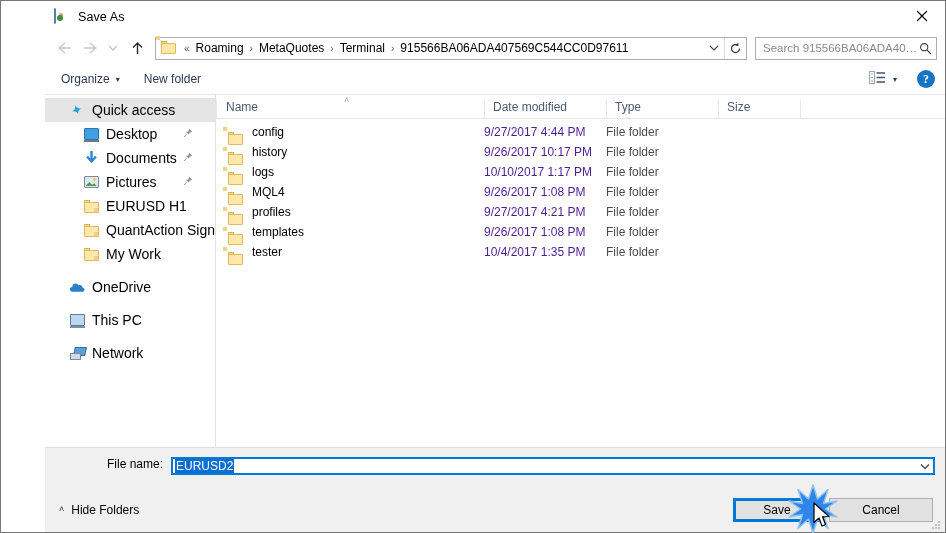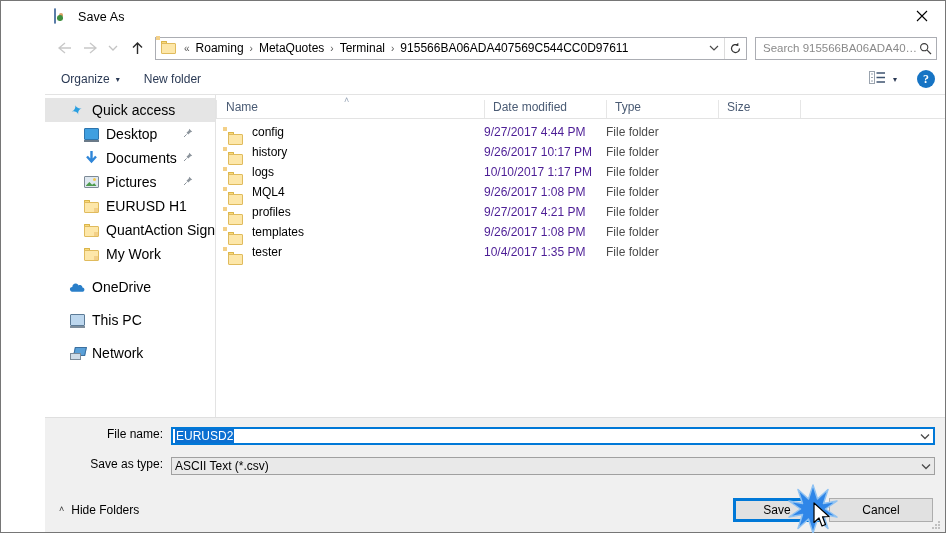--- a/index.html
+++ b/index.html
@@ -608,31 +608,20 @@
       <span class="form-label">File name:</span>
       <span class="combo focused">
         <span class="cv"><span class="sel">EURUSD2</span></span>
         <span class="cbtn">
           <svg width="10" height="7" viewBox="0 0 10 7" aria-hidden="true">
             <path d="M1 1.5 L5 5.5 L9 1.5" stroke="currentColor" stroke-width="1.3" fill="none"></path>
           </svg>
         </span>
       </span>
     </div>
-    <div class="form-row">
-      <span class="form-label">Save as type:</span>
-      <span class="combo disabledlook">
-        <span class="cv">ASCII Text (*.csv)</span>
-        <span class="cbtn">
-          <svg width="10" height="7" viewBox="0 0 10 7" aria-hidden="true">
-            <path d="M1 1.5 L5 5.5 L9 1.5" stroke="currentColor" stroke-width="1.3" fill="none"></path>
-          </svg>
-        </span>
-      </span>
-    </div>
   </div>
 
   <div class="footer">
     <span class="hide-folders">
       <span class="hf-caret">˄</span>
       <span>Hide Folders</span>
     </span>
     <span class="footer-spacer"></span>
     <span class="btn default">Save</span>
     <span class="btn">Cancel</span>

